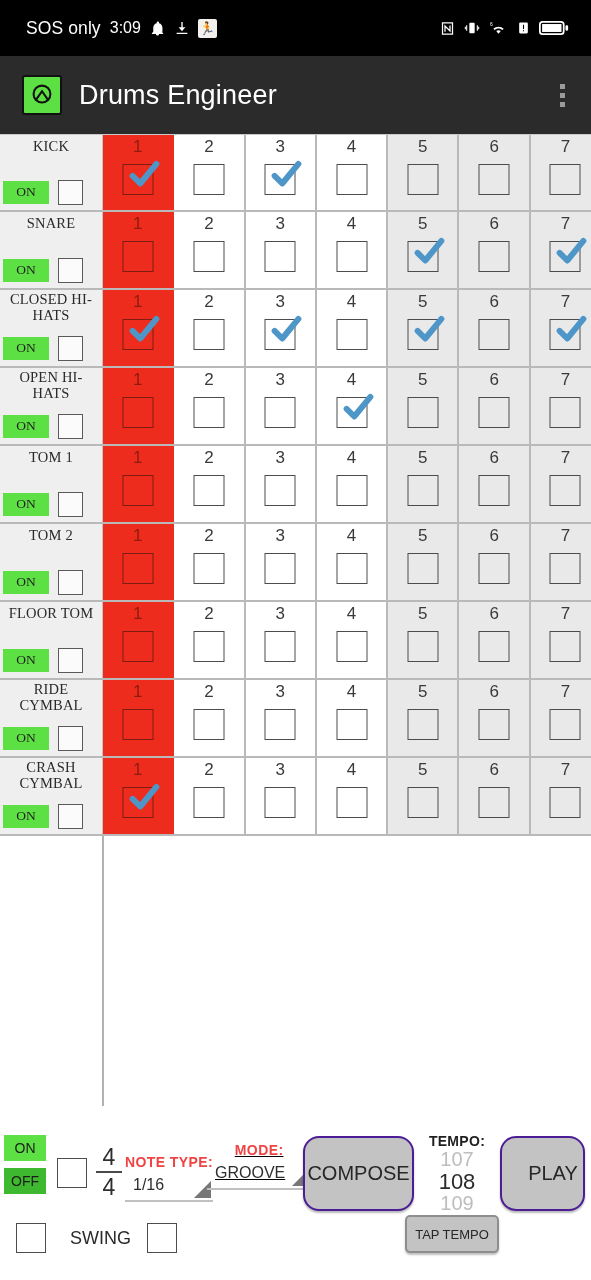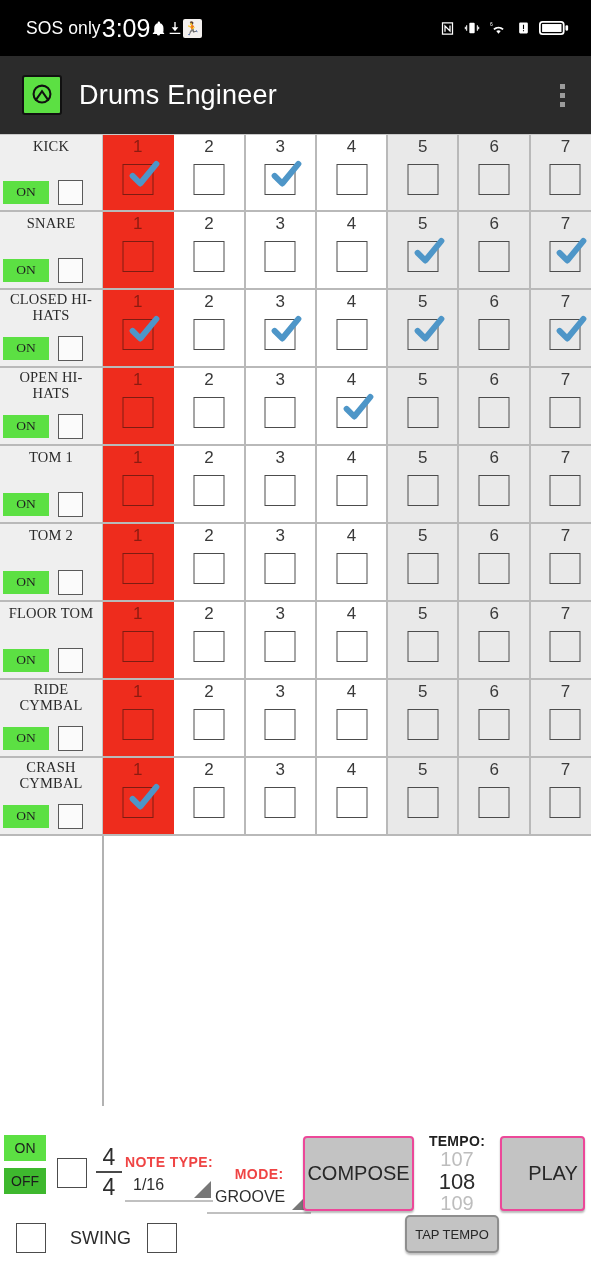--- a/index.html
+++ b/index.html
@@ -10,23 +10,23 @@
     overflow:hidden;
   }
   #root { position:relative; width:591px; height:1280px; background:#fff; }
 
   
   .statusbar {
     height:56px; background:#000; color:#fff;
     display:flex; align-items:center; justify-content:space-between;
     padding:0 22px 0 26px;
   }
-  .sb-left { display:flex; align-items:center; gap:0; }
+  .sb-left { display:flex; align-items:center; gap:8px; }
   .sb-carrier { font-size:17.5px; letter-spacing:.1px; }
-  .sb-time { font-size:25px; font-weight:500; margin-left:1px; }
+  .sb-time { font-size:16px; font-weight:500; margin-left:1px; }
   .sb-right { display:flex; align-items:center; gap:9px; }
   .sb-ico { display:inline-flex; align-items:center; justify-content:center; }
   .runner-ico {
     width:19px; height:19px; background:#f3f0ee; border-radius:2px;
     display:inline-flex; align-items:center; justify-content:center;
     font-size:13px; line-height:1; color:#d4694a;
   }
 
   
   .appbar {
@@ -138,25 +138,25 @@
   .spin-field {
     position:relative; border-bottom:2px solid #c0c0c0;
     padding:2px 26px 6px 8px; min-width:86px;
   }
   .spin-field .val { font-size:16px; color:#2e2e2e; }
   .spin-arrow {
     position:absolute; right:2px; bottom:2px;
     width:0; height:0; border-left:17px solid transparent; border-bottom:17px solid #777;
   }
   #sp-note { left:125px; top:26px; }
-  #sp-mode { left:207px; top:38px; }
+  #sp-mode { left:207px; top:14px;text-decoration:underline; }
 
   .bigbtn {
-    position:absolute; background:#c3c3c3; border:2px solid #ec4899;
-    border-radius:4px; display:flex; align-items:center; justify-content:center;
+    position:absolute; background:#c3c3c3; border:2px solid #4c1d95;
+    border-radius:16px; display:flex; align-items:center; justify-content:center;
     font-size:20px; color:#272727; box-shadow:0 2px 2px rgba(0,0,0,.28);
   }
   #btn-compose { left:303px; top:8px; width:111px; height:75px; }
   #btn-play    { left:500px; top:8px; width:85px;  height:75px;padding-left:21px; }
 
   .tempo { position:absolute; left:419px; top:5px; width:76px; text-align:center; }
   .tempo .cap { font-size:14px; font-weight:bold; color:#1f1f1f; letter-spacing:.3px; }
   .tempo .t-prev, .tempo .t-next { font-size:20px; color:#bdbdbd; line-height:21px; }
   .tempo .t-cur { font-size:22px; color:#2b2b2b; line-height:23px; }
 

